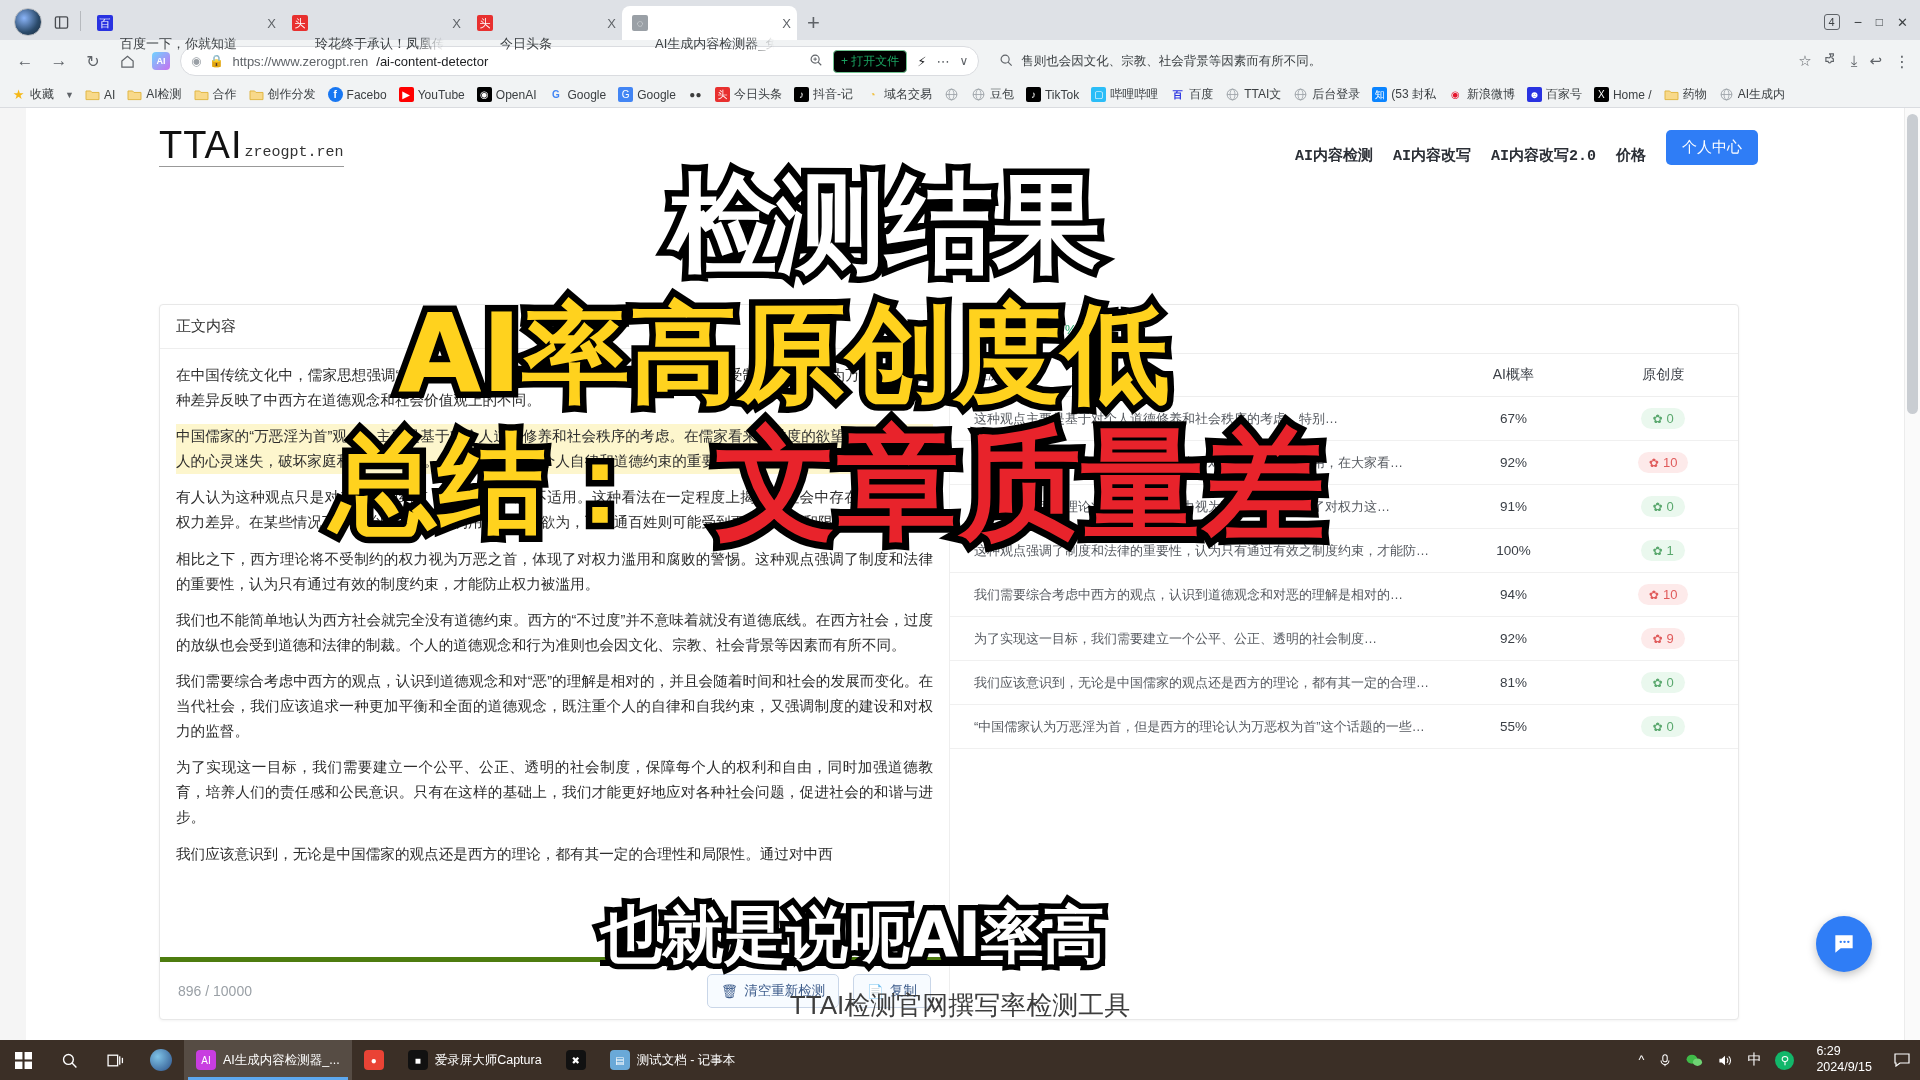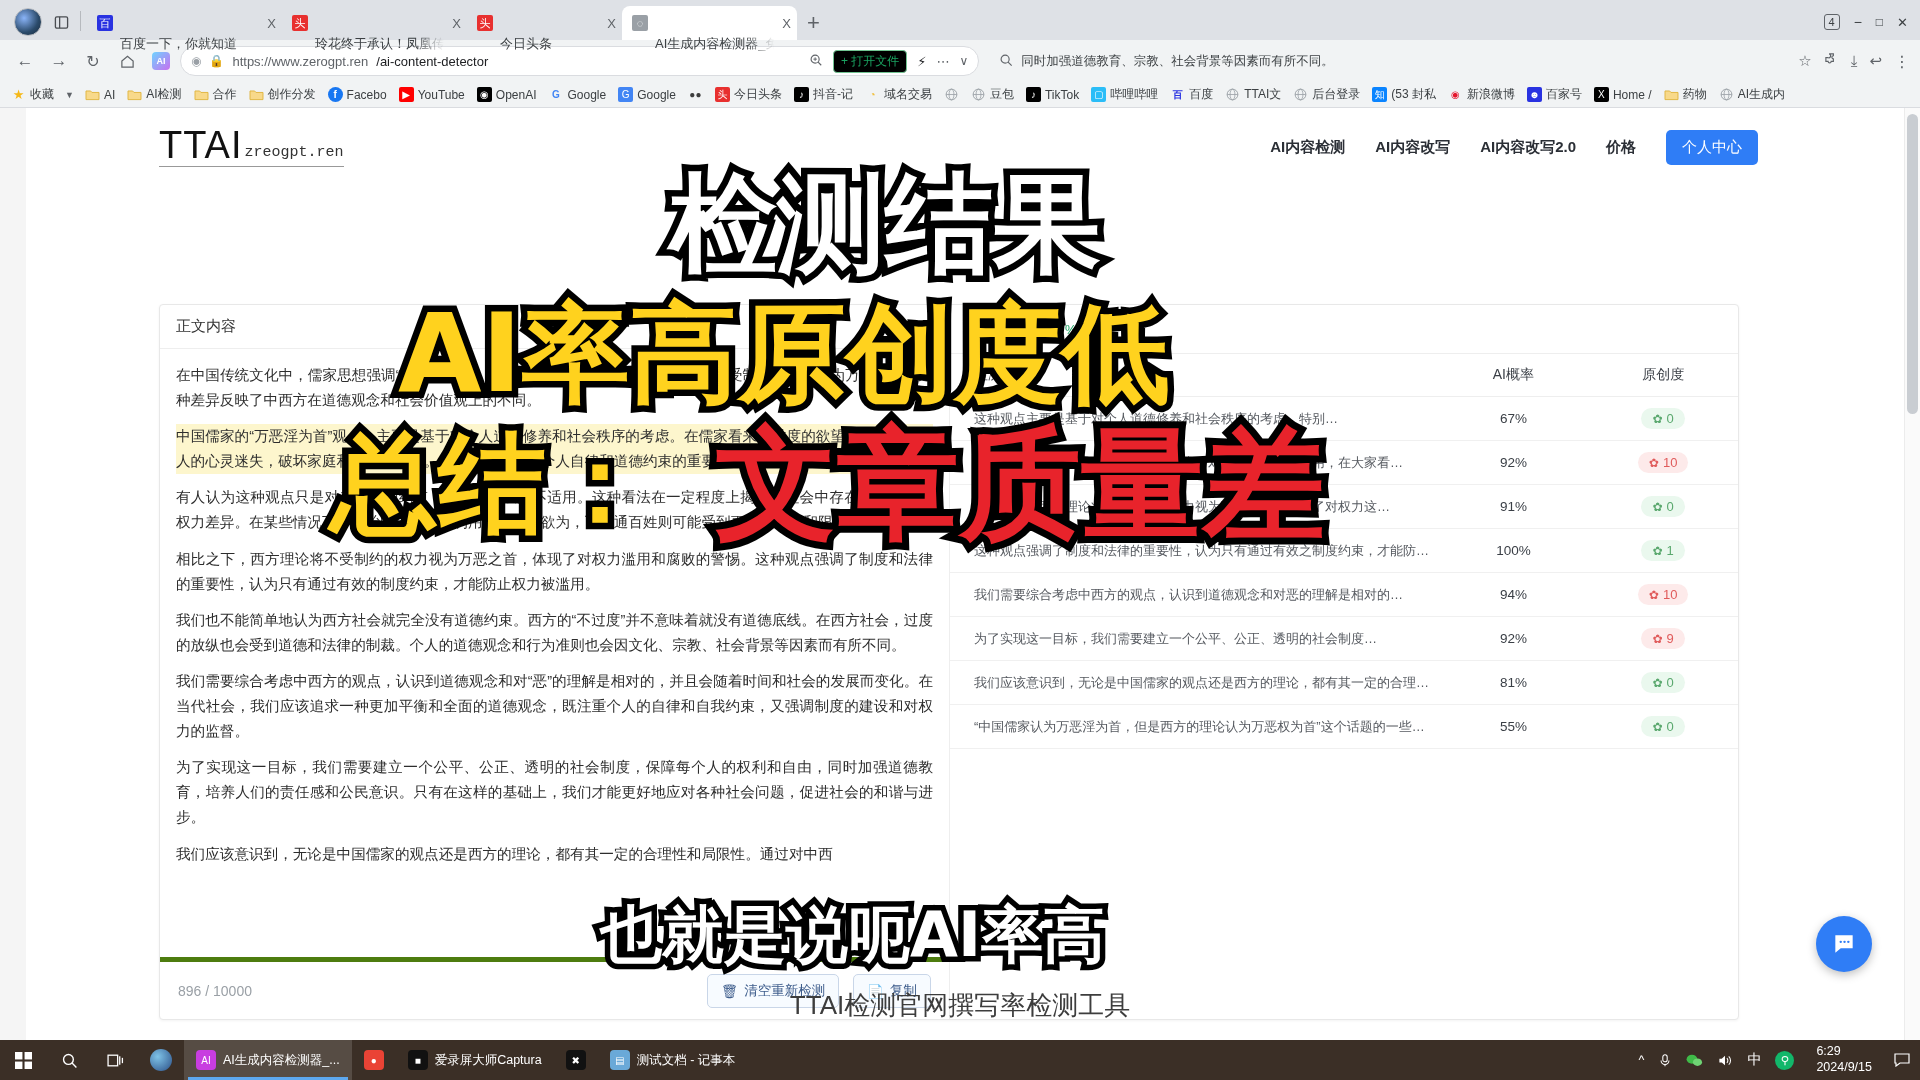--- a/index.html
+++ b/index.html
@@ -111,21 +111,21 @@
   .page-scrollthumb { position:absolute; right:2px; top:6px; width:11px; height:300px; background:#c9cdd2; border-radius:6px;}
   .left-rail { position:absolute; left:0; top:0; width:26px; height:944px; background:#f5f5f5;}
 
   .site-header {
     position:absolute; left:26px; top:0; width: 1878px; height: 78px;
     display:flex; align-items:center; background:#fff;
   }
   .logo { margin-left: 133px; display:flex; align-items:flex-end; gap:2px; border-bottom:1px solid #999; padding-bottom:2px;}
   .logo .tt { font-size: 38px; letter-spacing: 1px; color:#111; font-family:"Liberation Sans", sans-serif; line-height:0.95;}
   .logo .dom { font-size:15px; color:#333; font-family:"Liberation Mono","DejaVu Sans Mono",monospace; padding-bottom:3px;}
-  .nav { margin-left:auto; display:flex; align-items:center; gap: 30px; padding-right: 146px;}
+  .nav { margin-left:auto; display:flex; align-items:flex-end; gap: 20px; padding-right: 146px; font-family: Liberation Mono, monospace;}
   .nav a { font-size:15px; color:#2b2f36; font-weight:bold; white-space:nowrap;}
   .nav .cta { background:#2f7df6; color:#fff; font-weight:normal; border-radius:5px; padding:8px 16px; font-size:15px;}
 
   .panel {
     position:absolute; left: 159px; top: 196px; width: 1580px; height: 716px;
     background:#fff; border:1px solid #e8e8e8; border-radius:4px;
     box-shadow: 0 1px 3px rgba(0,0,0,.05);
     display:flex;
   }
   .left-col { width: 790px; border-right:1px solid #eee; display:flex; flex-direction:column;}
@@ -183,21 +183,21 @@
          font-family:"DejaVu Sans","Liberation Sans",sans-serif; font-weight:900; }
   .ovl-1 { left: 669px; top: 152px; font-size: 108px; color:#fff;
            -webkit-text-stroke: 13px #000; paint-order: stroke fill;}
   .ovl-2 { left: 398px; top: 282px; font-size: 108px; color:#ffd21e;
            -webkit-text-stroke: 13px #000; paint-order: stroke fill;}
   .ovl-3a { left: 330px; top: 412px; font-size: 108px; color:#ffd21e;
             -webkit-text-stroke: 13px #000; paint-order: stroke fill;}
   .ovl-3b { left: 715px; top: 404px; font-size: 122px; color:#e8232b;
             -webkit-text-stroke: 14px #000; paint-order: stroke fill;}
   .ovl-sub { left: 600px; top: 893px; font-size: 62px; color:#fff;
-             -webkit-text-stroke: 11px #000; paint-order: stroke fill;}
+             -webkit-text-stroke: 11px #000; paint-order: stroke fill; text-decoration: underline;}
   .ovl-foot { position:absolute; left:0; top: 988px; width:1920px; text-align:center;
               font-size: 26px; color:#3d3d3d; font-family:"Liberation Sans",sans-serif; pointer-events:none;}
 
   
   .taskbar {
     position:absolute; left:0; top:1040px; width:1920px; height:40px;
     background:#3b2f26; display:flex; align-items:center; color:#fff; font-size:12.5px;
   }
   .tb-ico { width:46px; height:40px; display:flex; align-items:center; justify-content:center; flex:none;}
   .tb-app {
@@ -297,21 +297,21 @@
         </span>
       </div>
 
       <div class="search-pill">
         <span>
           <svg width="14" height="14" viewBox="0 0 16 16">
               <circle cx="7" cy="7" r="4.6" fill="none" stroke="#5f6368" stroke-width="1.3"></circle>
               <line x1="10.4" y1="10.4" x2="14.5" y2="14.5" stroke="#5f6368" stroke-width="1.3"></line>
             </svg>
         </span>
-        <span class="txt">同时加强道德教育、宗教、社会背景等因素而有所不同。</span>
+        <span class="txt">售则也会因文化、宗教、社会背景等因素而有所不同。</span>
       </div>
 
       <div class="tb-right">
         <span style="font-size:15px;">☆</span>
         <span>
           <svg width="15" height="15" viewBox="0 0 16 16">
               <path d="M6 2h4v2a1.6 1.6 0 1 0 0 3.2V10H7.6A1.6 1.6 0 1 1 4.4 10H2V6h2a1.6 1.6 0 1 0 2-3.6z" fill="none" stroke="#5f6368" stroke-width="1.2"></path>
             </svg>
         </span>
         <span style="font-size:15px;">⤓</span>

